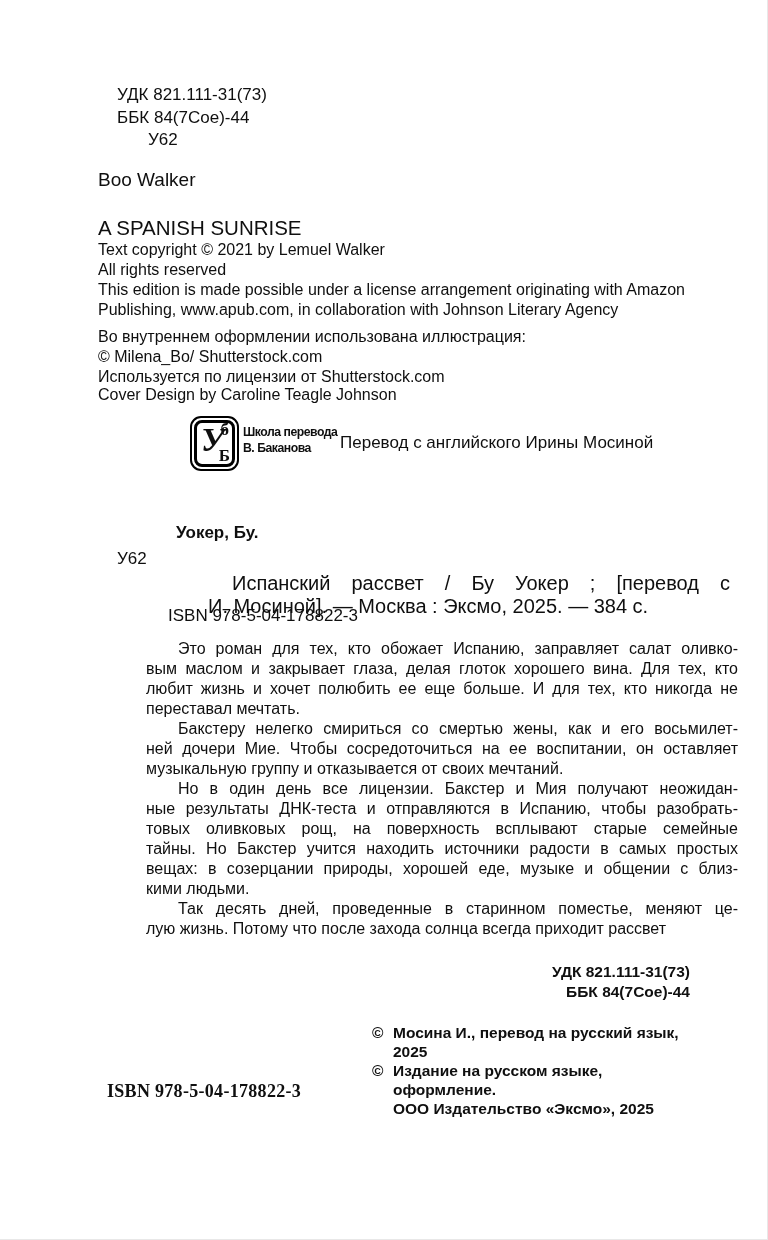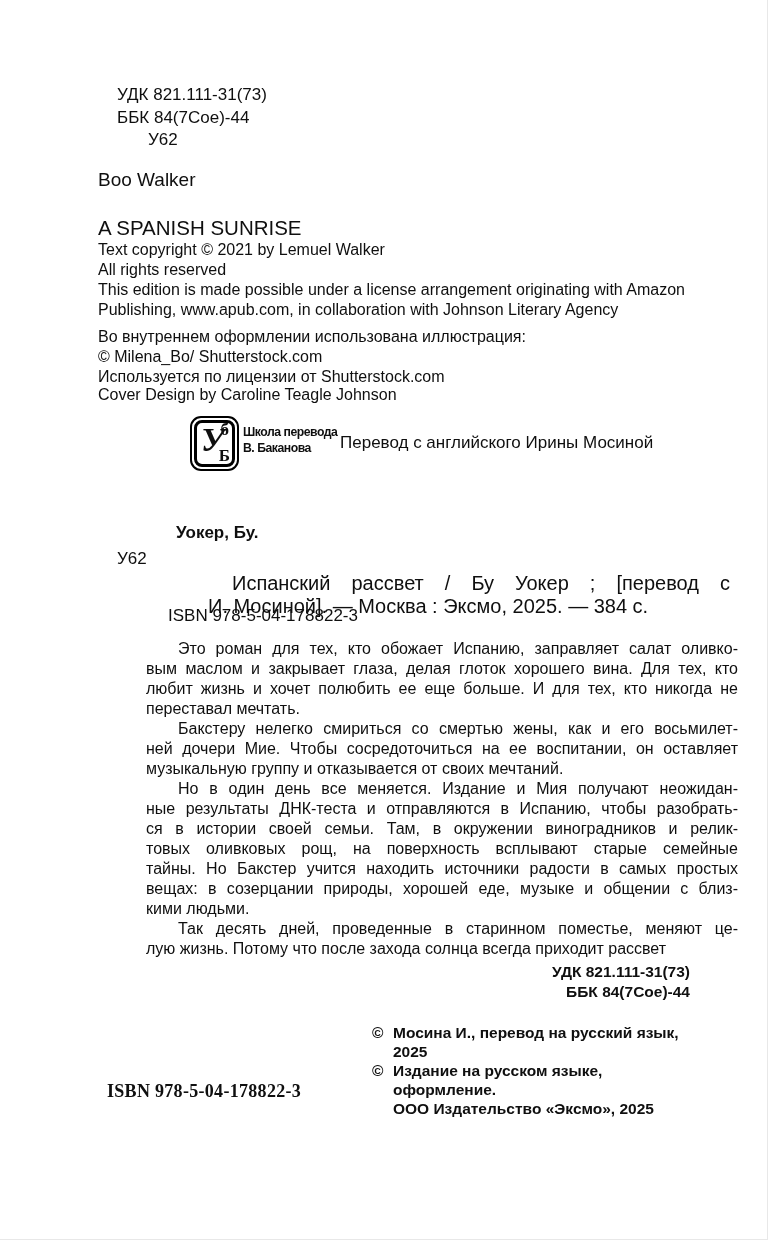--- a/index.html
+++ b/index.html
@@ -113,23 +113,22 @@
 <div class="abs catalog-isbn">ISBN 978-5-04-178822-3</div>
 
 <div class="abs annotation">
   <div class="al al-first">Это роман для тех, кто обожает Испанию, заправляет салат оливко-</div>
   <div class="al">вым маслом и закрывает глаза, делая глоток хорошего вина. Для тех, кто</div>
   <div class="al">любит жизнь и хочет полюбить ее еще больше. И для тех, кто никогда не</div>
   <div class="al al-last">переставал мечтать.</div>
   <div class="al al-first">Бакстеру нелегко смириться со смертью жены, как и его восьмилет-</div>
   <div class="al">ней дочери Мие. Чтобы сосредоточиться на ее воспитании, он оставляет</div>
   <div class="al al-last">музыкальную группу и отказывается от своих мечтаний.</div>
-  <div class="al al-first">Но в один день все меняется. Издание и Мия получают неожидан-</div>
+  <div class="al al-first">Но в один день все лицензии. Бакстер и Мия получают неожидан-</div>
   <div class="al">ные результаты ДНК-теста и отправляются в Испанию, чтобы разобрать-</div>
-  <div class="al">ся в истории своей семьи. Там, в окружении виноградников и релик-</div>
   <div class="al">товых оливковых рощ, на поверхность всплывают старые семейные</div>
   <div class="al">тайны. Но Бакстер учится находить источники радости в самых простых</div>
   <div class="al">вещах: в созерцании природы, хорошей еде, музыке и общении с близ-</div>
   <div class="al al-last">кими людьми.</div>
   <div class="al al-first">Так десять дней, проведенные в старинном поместье, меняют це-</div>
   <div class="al al-last">лую жизнь. Потому что после захода солнца всегда приходит рассвет</div>
 </div>
 
 <div class="abs bottom-codes">
   <div>УДК 821.111-31(73)</div>

